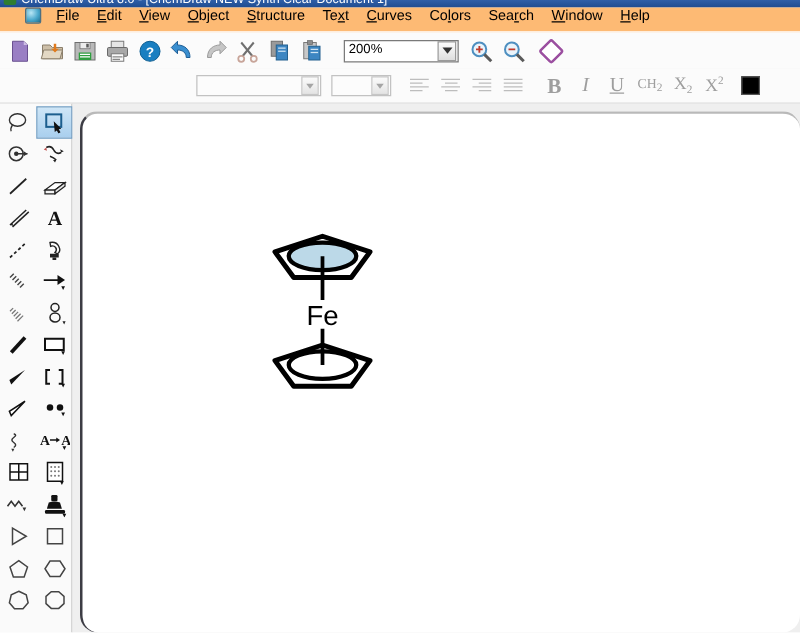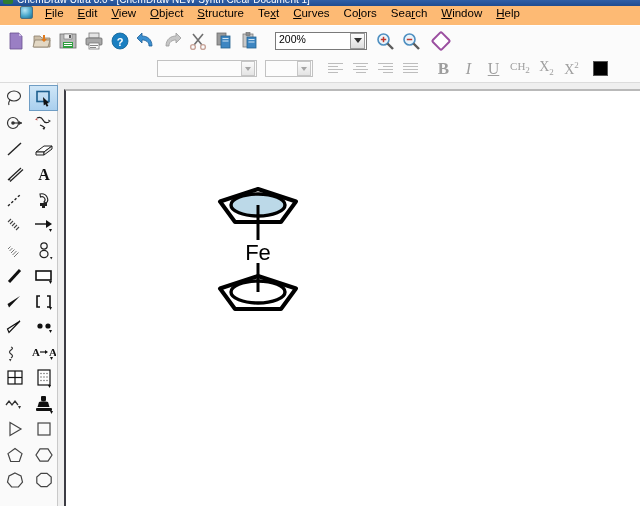--- a/index.html
+++ b/index.html
@@ -172,20 +172,21 @@
     width: 582px; height: 423px;
     background: #efefef;
     padding: 6px 0 0 6px;
   }
   .canvas {
     position: relative;
     width: 576px; height: 417px;
     background: #ffffff;
     border-left: 2px solid #3c3c44;
     border-top: 2px solid #b9b9b9;
+    border-radius: 14px;
   }
   .structure {
     position: absolute; left: 132px; top: 95px;
     width: 120px; height: 130px;
   }
 </style>
 </head>
 <body>
 
 <div id="app">

